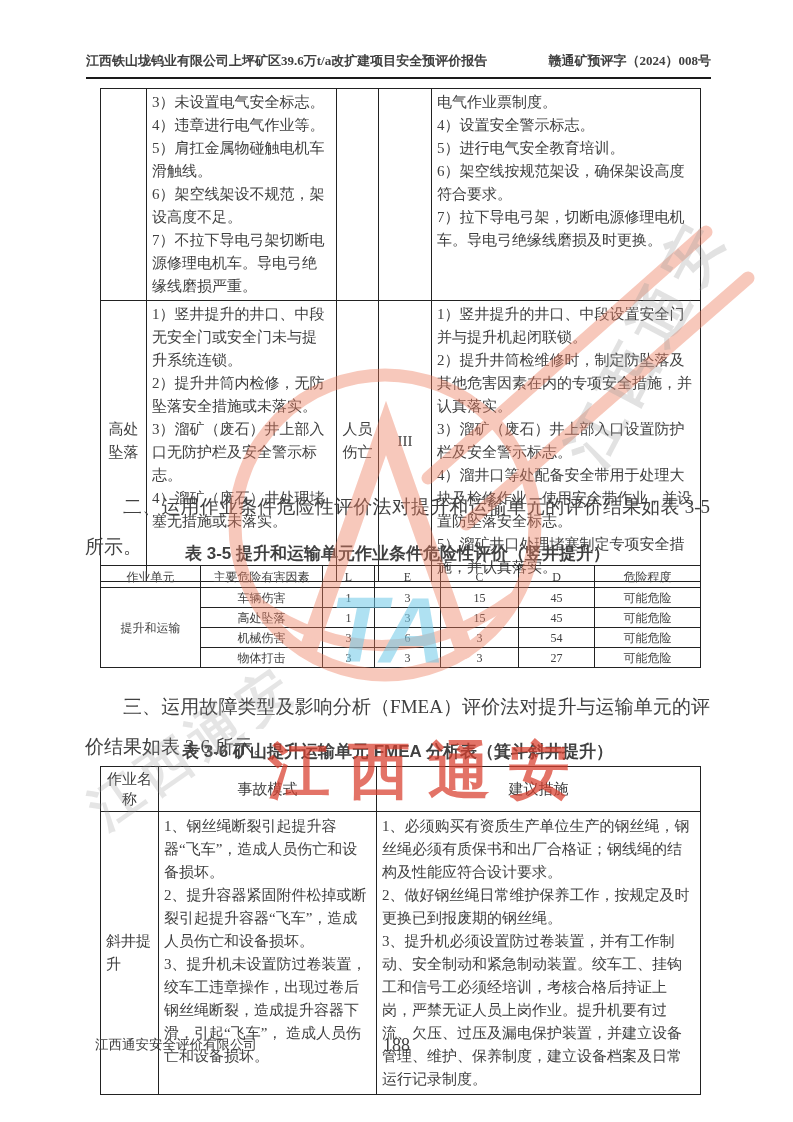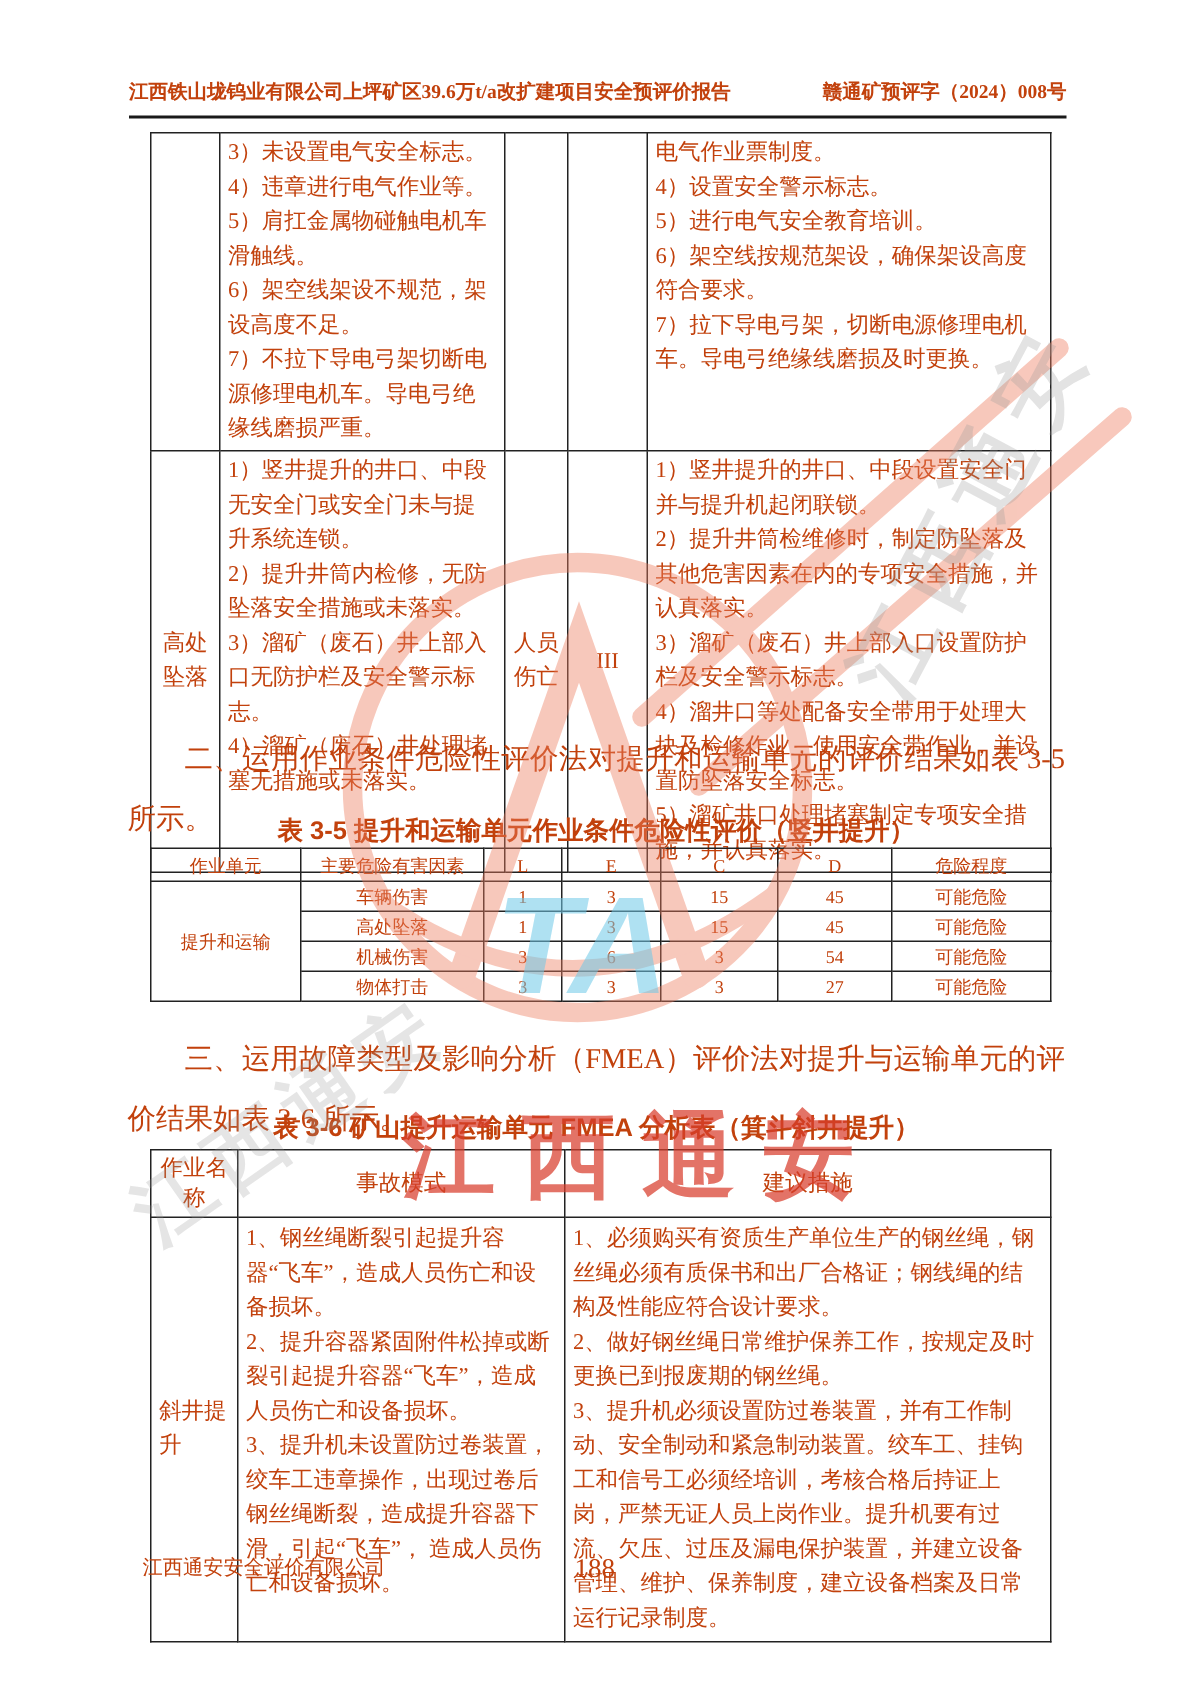--- a/index.html
+++ b/index.html
@@ -1,21 +1,21 @@
 <!DOCTYPE html>
 <html><head>
 <meta charset="utf-8">
 <style>
   html,body{margin:0;padding:0;background:#ffffff;}
   .page{
     position:relative;
     width:793px;height:1122px;
     background:#ffffff;
     font-family:"Liberation Serif","DejaVu Serif",serif;
-    color:#c2410c;
+    color:#404040;
     overflow:hidden;
   }
   
   .hdr{
     position:absolute;top:52px;left:86px;right:82px;
     display:flex;justify-content:space-between;align-items:flex-end;
     font-size:13px;font-weight:bold;
     border-bottom:2px solid #1a1a1a;
     padding-bottom:7px;
     white-space:nowrap;

